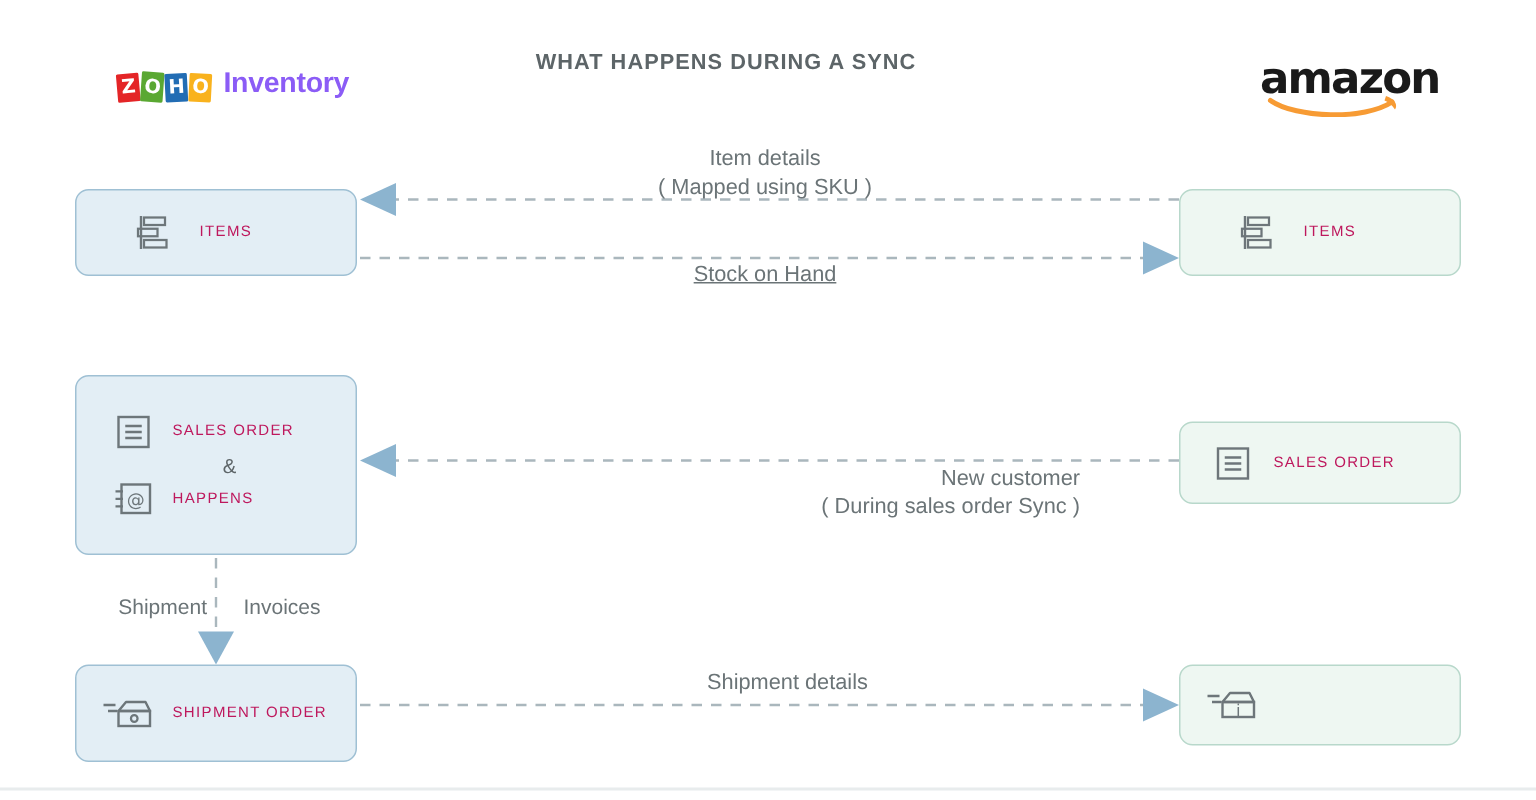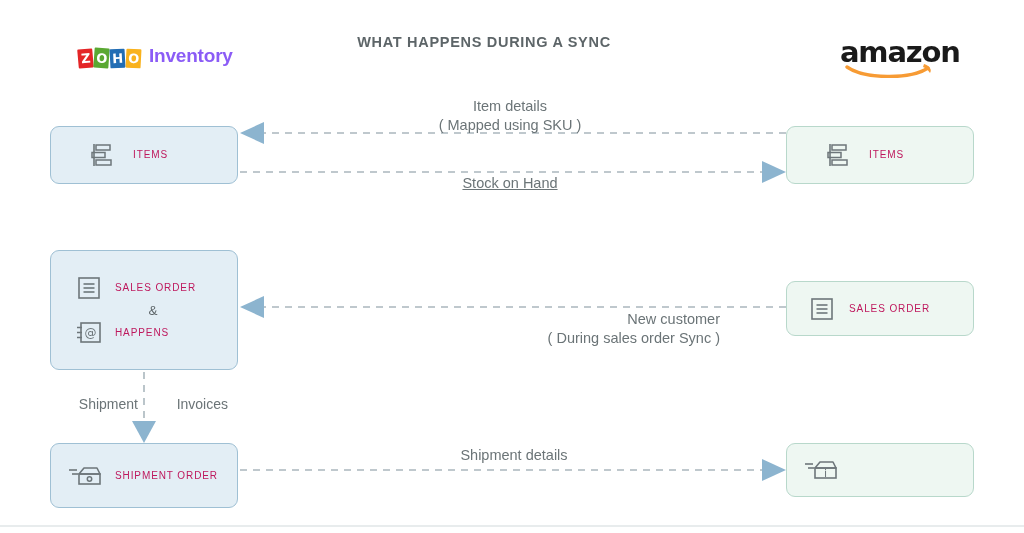--- a/index.html
+++ b/index.html
@@ -161,29 +161,29 @@
     position: absolute;
     text-align: center;
     font-size: 14.5px;
     color: #6b7477;
     line-height: 1.28;
     white-space: pre-line;
   }
   #label-item-details   { left: 300px; top: 97px;  width: 420px; }
   #label-stock          { left: 300px; top: 174px; width: 420px; text-decoration: underline; }
   #label-new-customer   { left: 300px; top: 310px; width: 420px; text-align: right; }
-  #label-shipment       { left: 304px; top: 446px; width: 420px; }
+  #label-shipment       { left: 315px; top: 446px; width: 420px; }
 
   .vlabel {
     position: absolute;
     font-size: 14px;
     color: #6b7477;
   }
   #label-packages { left: 58px;  top: 396px; width: 80px; text-align: right; }
-  #label-invoices { left: 148px; top: 396px; width: 80px; text-align: right; }
+  #label-invoices { left: 148px; top: 396px; width: 80px; text-align: center; }
 
   svg.lines { position: absolute; left: 0; top: 0; width: 1024px; height: 533px; }
 
   .baseline {
     position: absolute;
     left: 0;
     top: 525px;
     width: 1024px;
     height: 2px;
     background: #e8eced;

